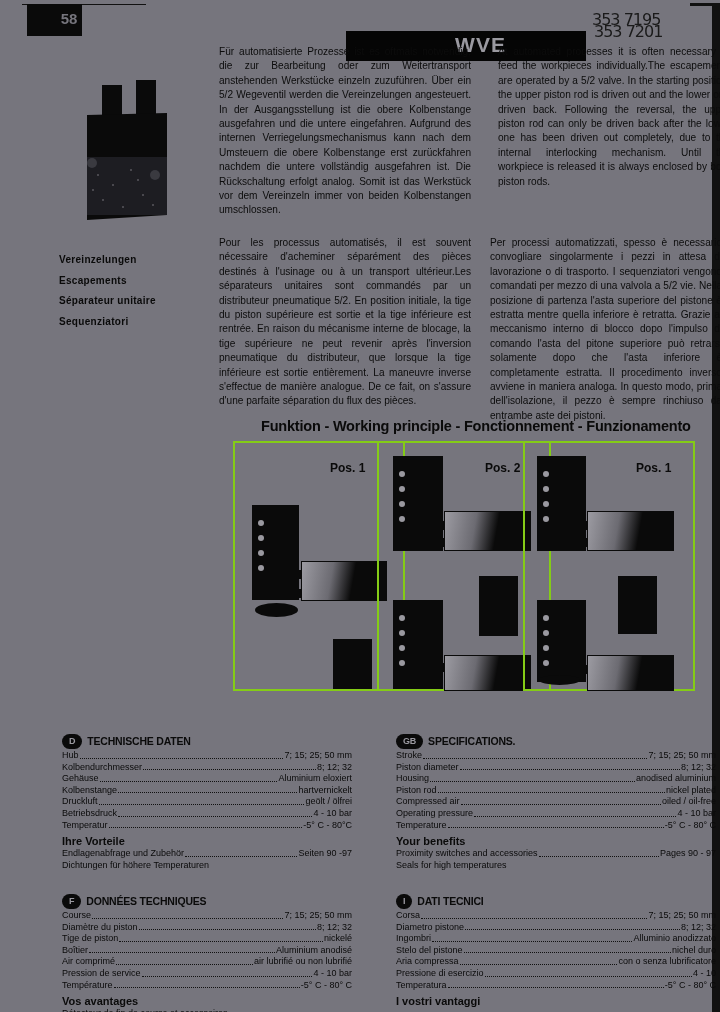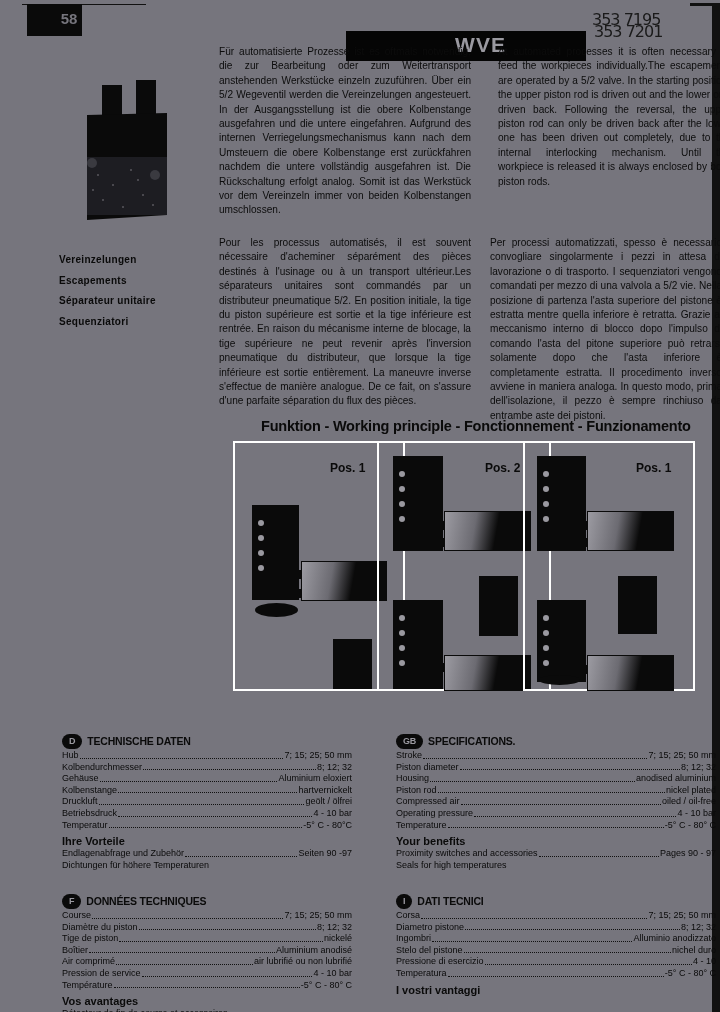--- a/index.html
+++ b/index.html
@@ -26,21 +26,21 @@
     font-family:"Liberation Sans", sans-serif;
   }
   .p-de { left:190px; top:45px; width:252px; }
   .p-en { left:461px; top:45px; width:232px;margin-left:8px; }
   .p-fr { left:190px; top:236px; width:252px; }
   .p-it { left:461px; top:236px; width:232px; }
   .side-labels { left:30px; top:250px; width:130px; }
   .side-labels div { font-size:10px; font-weight:bold; line-height:20.5px; letter-spacing:.3px; }
   .product { left:54px; top:75px; width:88px; height:145px; }
   .sec-title { left:232px; top:418px; font-size:14.5px; font-weight:bold; letter-spacing:-.2px; }
-  .panel { border:2px solid #ffffff; }
+  .panel { border:2px solid #84cc16; }
   .p1 { left:233px; top:441px; width:139px; height:246px; }
   .p2 { left:377px; top:441px; width:141px; height:246px; }
   .p3 { left:523px; top:441px; width:139px; height:246px; }
   .pos { font-size:12px; font-weight:bold; }
   .cyl { background:#0a0a0a; }
   .dot { width:6px; height:6px; border-radius:50%; background:#9a99a0; position:absolute; left:6px; }
   .block { background:linear-gradient(100deg,#9c9ba2 0%,#6c6b72 35%,#0a0a0a 60%,#0a0a0a 100%); border:1px solid #0a0a0a; }
   .rod { background:#0a0a0a; }
   .valve { width:10px; background:#0a0a0a; }
   .ball { width:14px; height:14px; border-radius:50%; background:#0a0a0a; }
@@ -334,20 +334,25 @@
       <span class="k">Ingombri</span>
       <span class="dots"></span>
       <span class="v">Alluminio anodizzato</span>
     </div>
   <div class="row">
       <span class="k">Stelo del pistone</span>
       <span class="dots"></span>
       <span class="v">nichel duro</span>
     </div>
   <div class="row">
+      <span class="k">Aria compressa</span>
+      <span class="dots"></span>
+      <span class="v">con o senza lubrificatore</span>
+    </div>
+  <div class="row">
       <span class="k">Pressione di esercizio</span>
       <span class="dots"></span>
       <span class="v">4 - 10</span>
     </div>
   <div class="row">
       <span class="k">Temperatura</span>
       <span class="dots"></span>
       <span class="v">-5° C - 80° C</span>
     </div>
   <div class="benefit-head">I vostri vantaggi</div>

